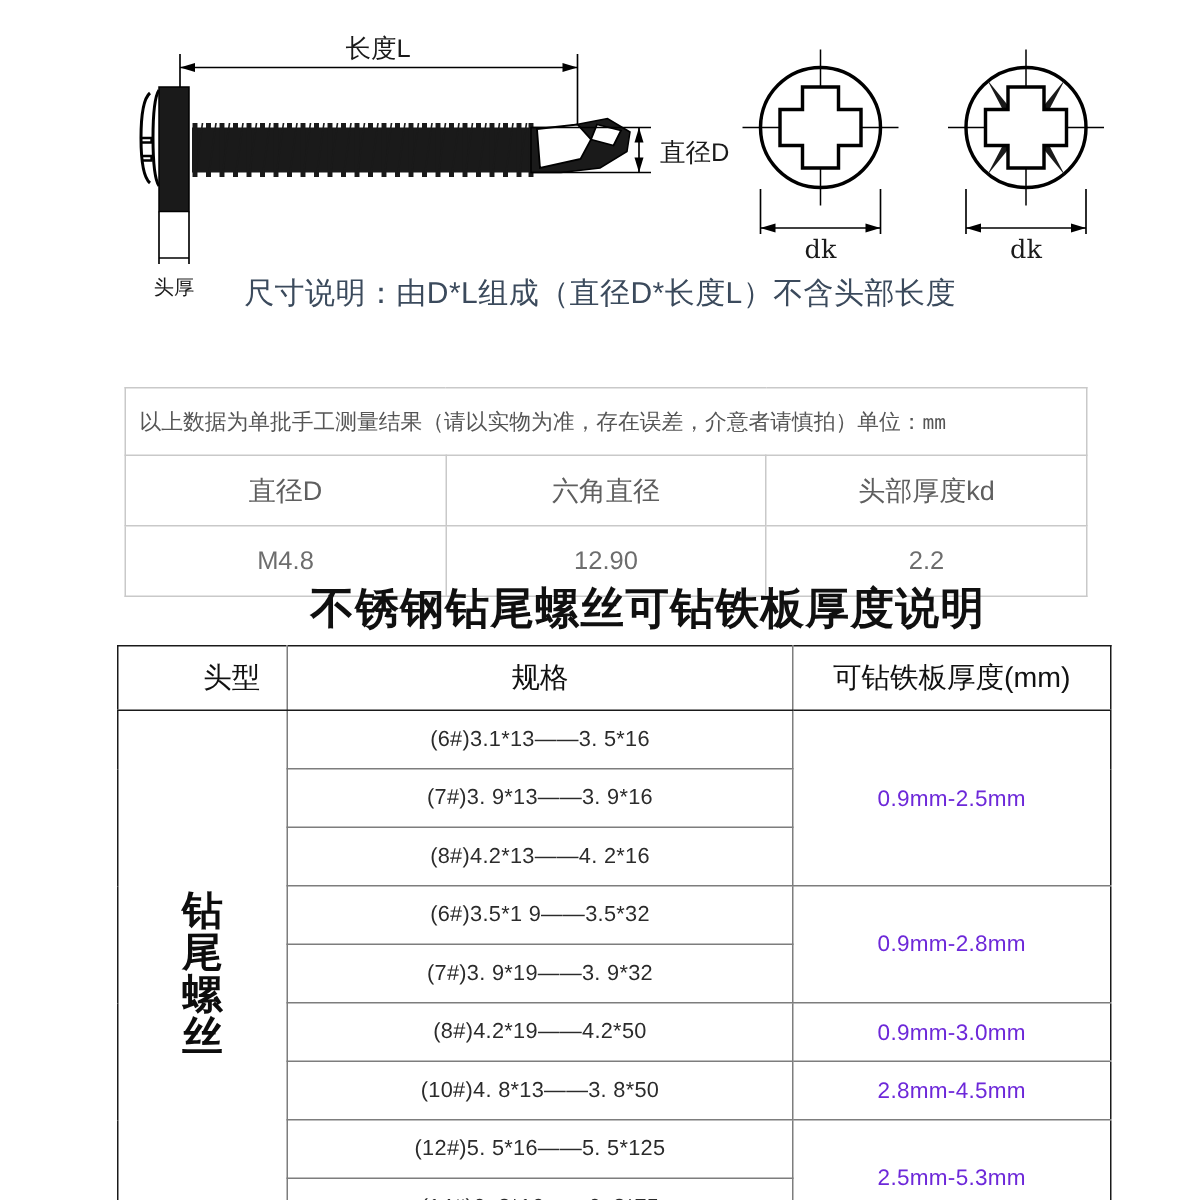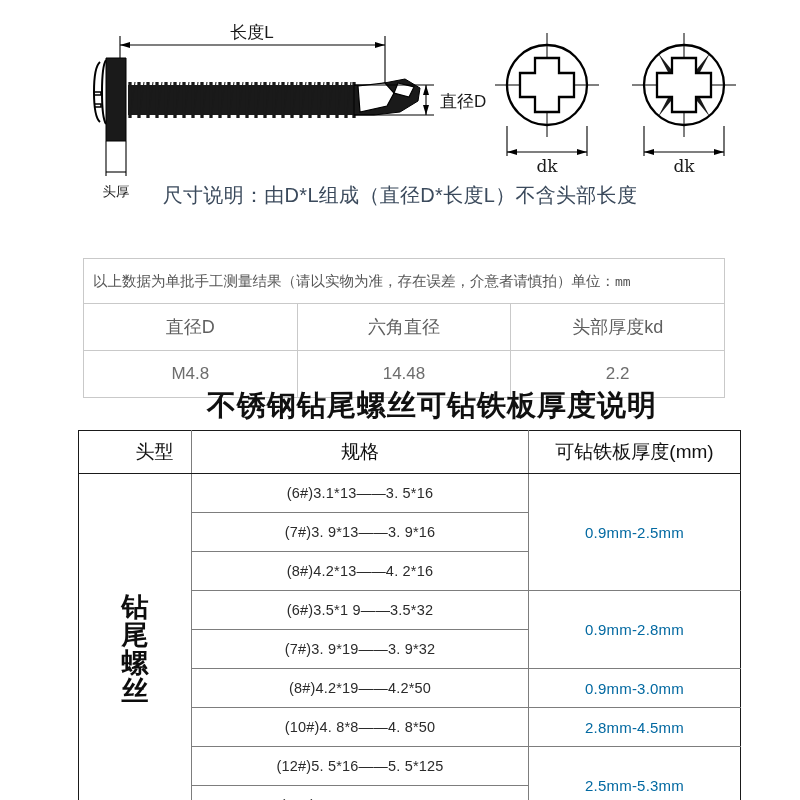--- a/index.html
+++ b/index.html
@@ -86,21 +86,21 @@
   #table2 thead th.c1{border-left:none;padding-left:40px;}
   #table2 thead th.c3{border-right:none;margin-top:28px;}
   #table2 td.spec{
     height:36px;
     font-size:14.5px;
     color:#2b2b2b;
     letter-spacing:.2px;
   }
   #table2 td.thick{
     font-size:15px;
-    color:#0369a1;
+    color:#6d28d9;
     border-right:none;
     letter-spacing:.2px;
   }
   #table2 td.headtype{
     border-left:none;
     border-bottom:none;
     border-top:none;
     vertical-align:middle;
   }
   .vert-word{
@@ -256,21 +256,21 @@
     <tr>
       <td class="note" colspan="3"><span>以上数据为单批手工测量结果（请以实物为准，存在误差，介意者请慎拍）单位：</span><span class="mm">mm</span></td>
     </tr>
     <tr>
       <td class="hdr">直径D</td>
       <td class="hdr">六角直径</td>
       <td class="hdr">头部厚度kd</td>
     </tr>
     <tr>
       <td>M4.8</td>
-      <td>14.48</td>
+      <td>12.90</td>
       <td>2.2</td>
     </tr>
   </tbody>
 </table>
 
 <div id="main-title">不锈钢钻尾螺丝可钻铁板厚度说明</div>
 
 <table id="table2">
   <colgroup>
     <col style="width:113px">
@@ -308,21 +308,21 @@
       <td class="thick" rowspan="2">0.9mm-2.8mm</td>
     </tr>
     <tr>
       <td class="spec">(7#)3. 9*19——3. 9*32</td>
     </tr>
     <tr>
       <td class="spec">(8#)4.2*19——4.2*50</td>
       <td class="thick">0.9mm-3.0mm</td>
     </tr>
     <tr>
-      <td class="spec">(10#)4. 8*8——4. 8*50</td>
+      <td class="spec">(10#)4. 8*13——3. 8*50</td>
       <td class="thick">2.8mm-4.5mm</td>
     </tr>
     <tr>
       <td class="spec">(12#)5. 5*16——5. 5*125</td>
       <td class="thick" rowspan="2">2.5mm-5.3mm</td>
     </tr>
     <tr>
       <td class="spec">(14#)6. 3*16——6. 3*75</td>
     </tr>
   </tbody>

